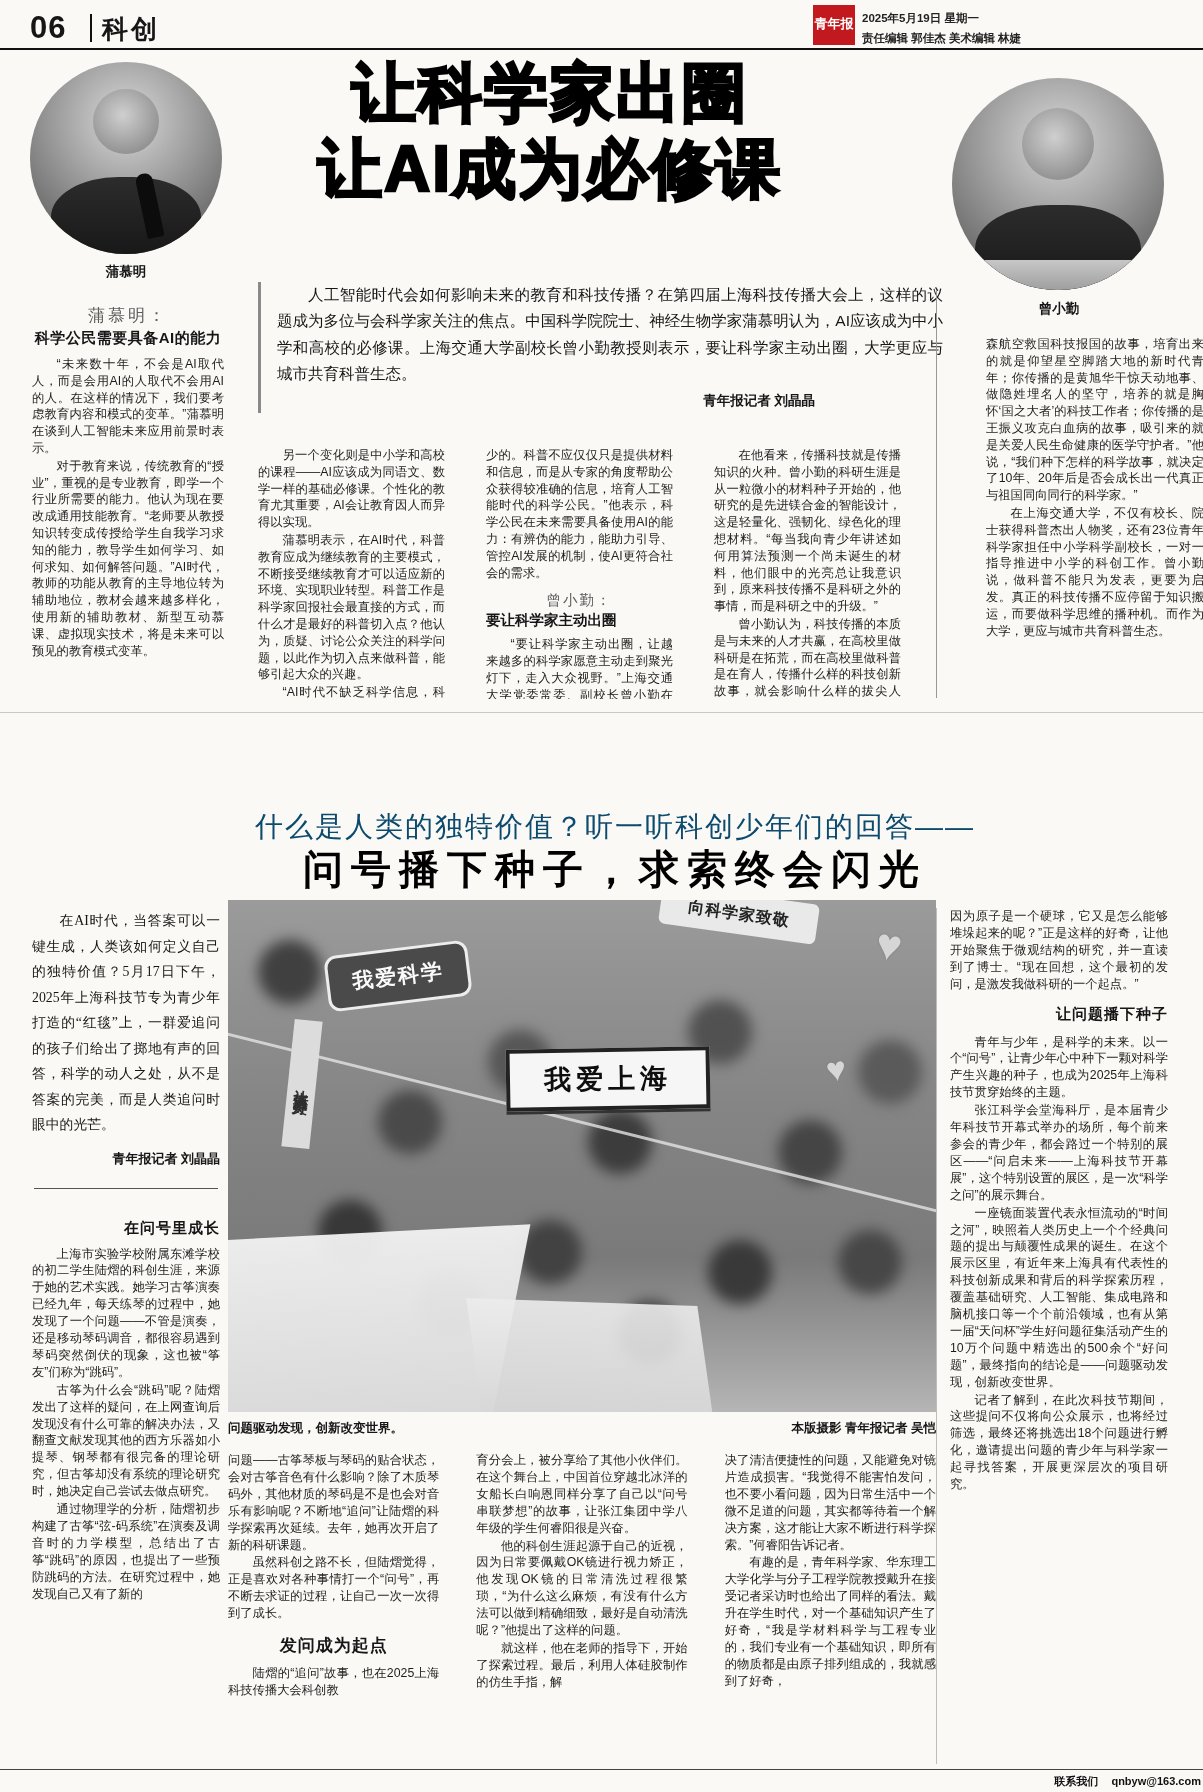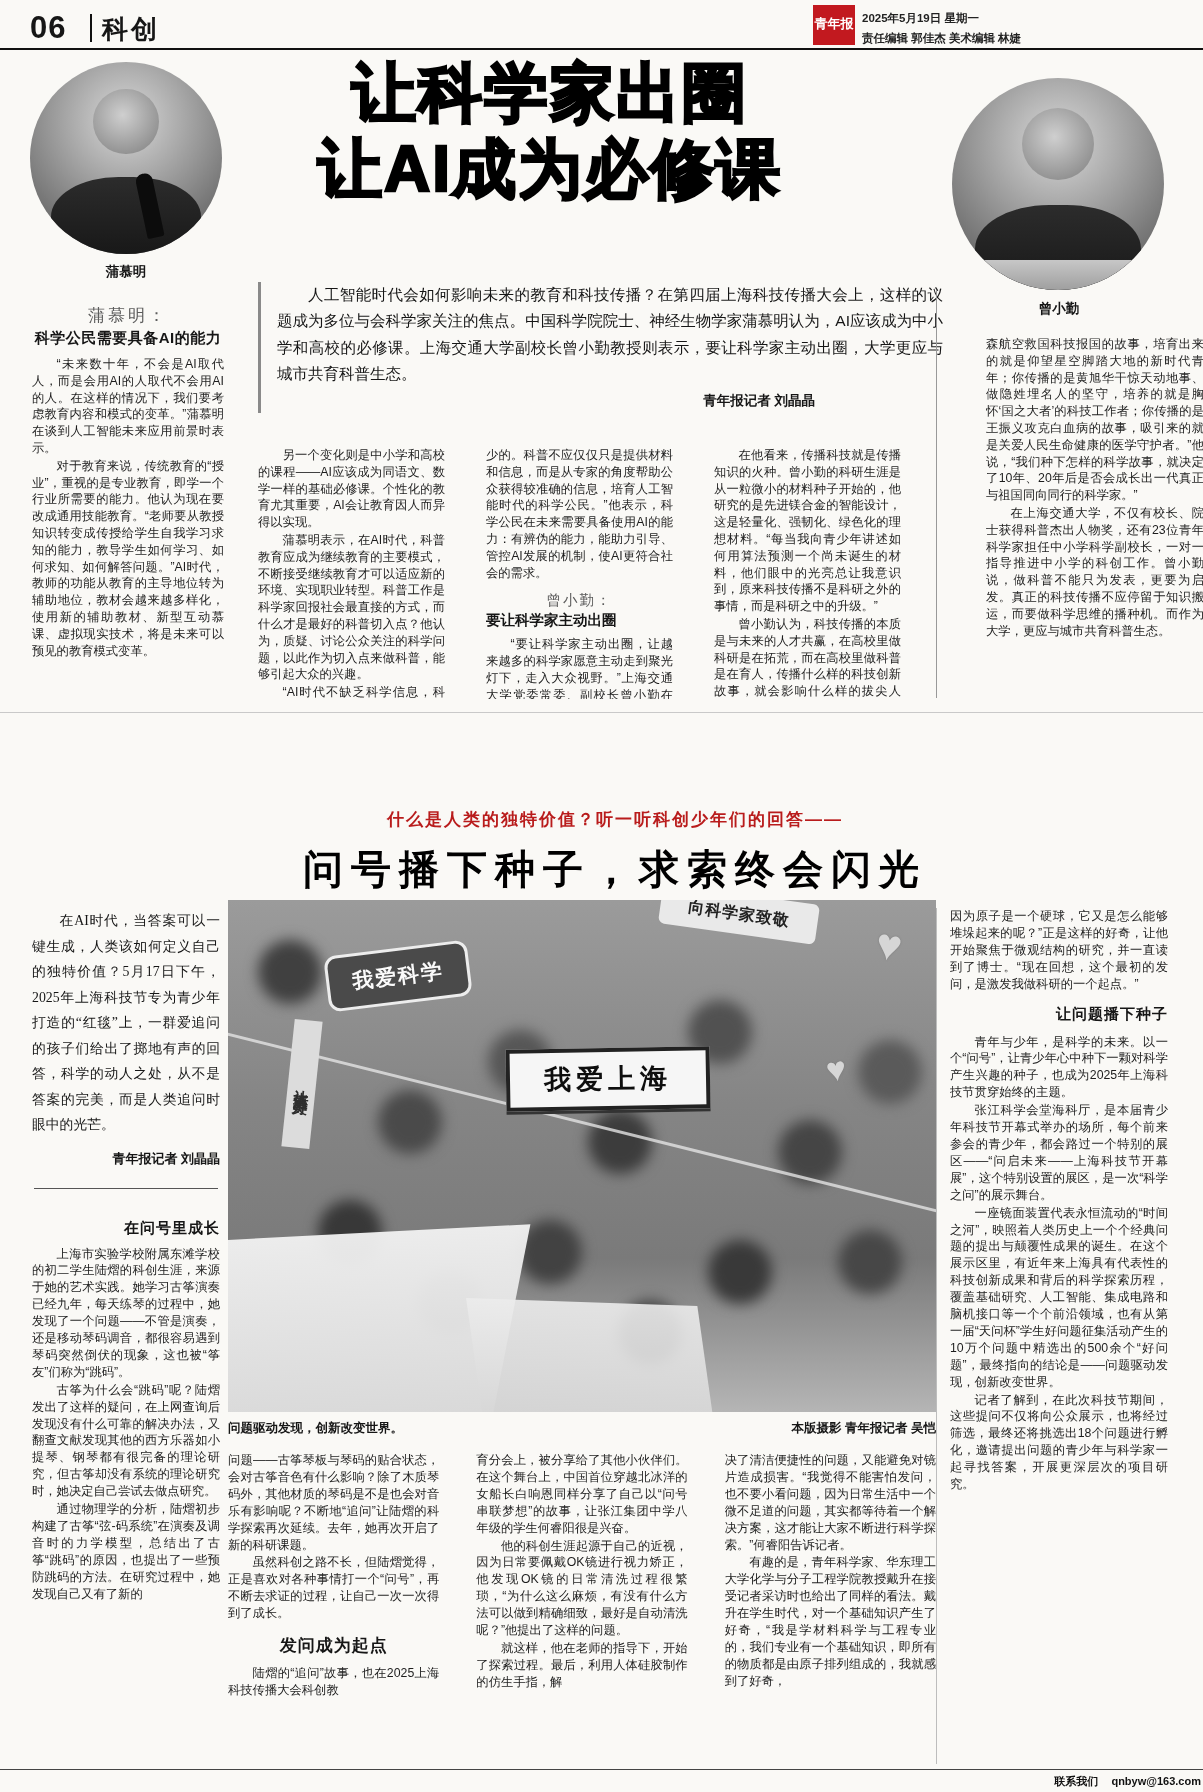--- a/index.html
+++ b/index.html
@@ -37,22 +37,22 @@
   .c3{top:447px;left:486px;width:187px;height:252px;}
   .c4{top:447px;left:714px;width:187px;height:252px;}
   .c5{top:336px;left:950px;width:218px;height:362px;margin-left:36px;}
   .kname{font-family:Liberation Mono, monospace;color:#5c5c5c;font-size:17px;text-align:center;letter-spacing:3px;margin:4px 0 2px;}
   .ksub{font-size:15px;font-weight:bold;text-align:center;margin:0 0 8px;letter-spacing:.5px;}
   .kname2{font-family:"Liberation Serif","DejaVu Serif",serif;color:#5c5c5c;font-size:14.5px;text-align:center;letter-spacing:2px;margin:10px 0 1px;}
   .ksub2{font-size:14.5px;font-weight:bold;margin:0 0 6px;}
   .vrule1{position:absolute;top:290px;left:936px;width:1px;height:408px;background:#999;}
   
   .art2-rule{position:absolute;top:712px;left:0;width:1203px;height:1px;background:#c9c9c9;}
-  .kicker2{position:absolute;top:808px;left:110px;width:1010px;text-align:center;font-size:17px;font-weight:700;
-           letter-spacing:2px;color:#b91c1c;}
+  .kicker2{position:absolute;top:808px;left:110px;width:1010px;text-align:center;font-size:28px;font-weight:400;
+           letter-spacing:2px;color:#0c4a6e;}
   .headline2{position:absolute;top:842px;left:110px;width:1010px;text-align:center;font-size:40px;font-weight:bold;
              font-family:"Liberation Serif","DejaVu Serif",serif;letter-spacing:8px;color:#000;}
   .a2left{position:absolute;top:908px;left:32px;width:188px;height:856px;overflow:hidden;}
   .a2lead{font-family:"Liberation Serif","DejaVu Serif",serif;font-size:13.8px;line-height:25.5px;text-align:justify;text-indent:2em;margin:0;}
   .a2byline{text-align:right;font-weight:bold;font-size:13px;margin-top:12px;}
   .a2hr{border:none;border-top:1px solid #555;margin:20px 2px 30px;}
   .a2sub{font-weight:bold;font-size:15px;text-align:right;margin:0 0 8px;letter-spacing:1px;}
   .a2left p.body,.bcol p,.a2right p{margin:0 0 1px;font-size:12.3px;line-height:16.9px;text-align:justify;text-indent:2em;color:#1d1d1d;}
   
   .photo{position:absolute;top:900px;left:228px;width:708px;height:512px;overflow:hidden;filter:grayscale(1);

